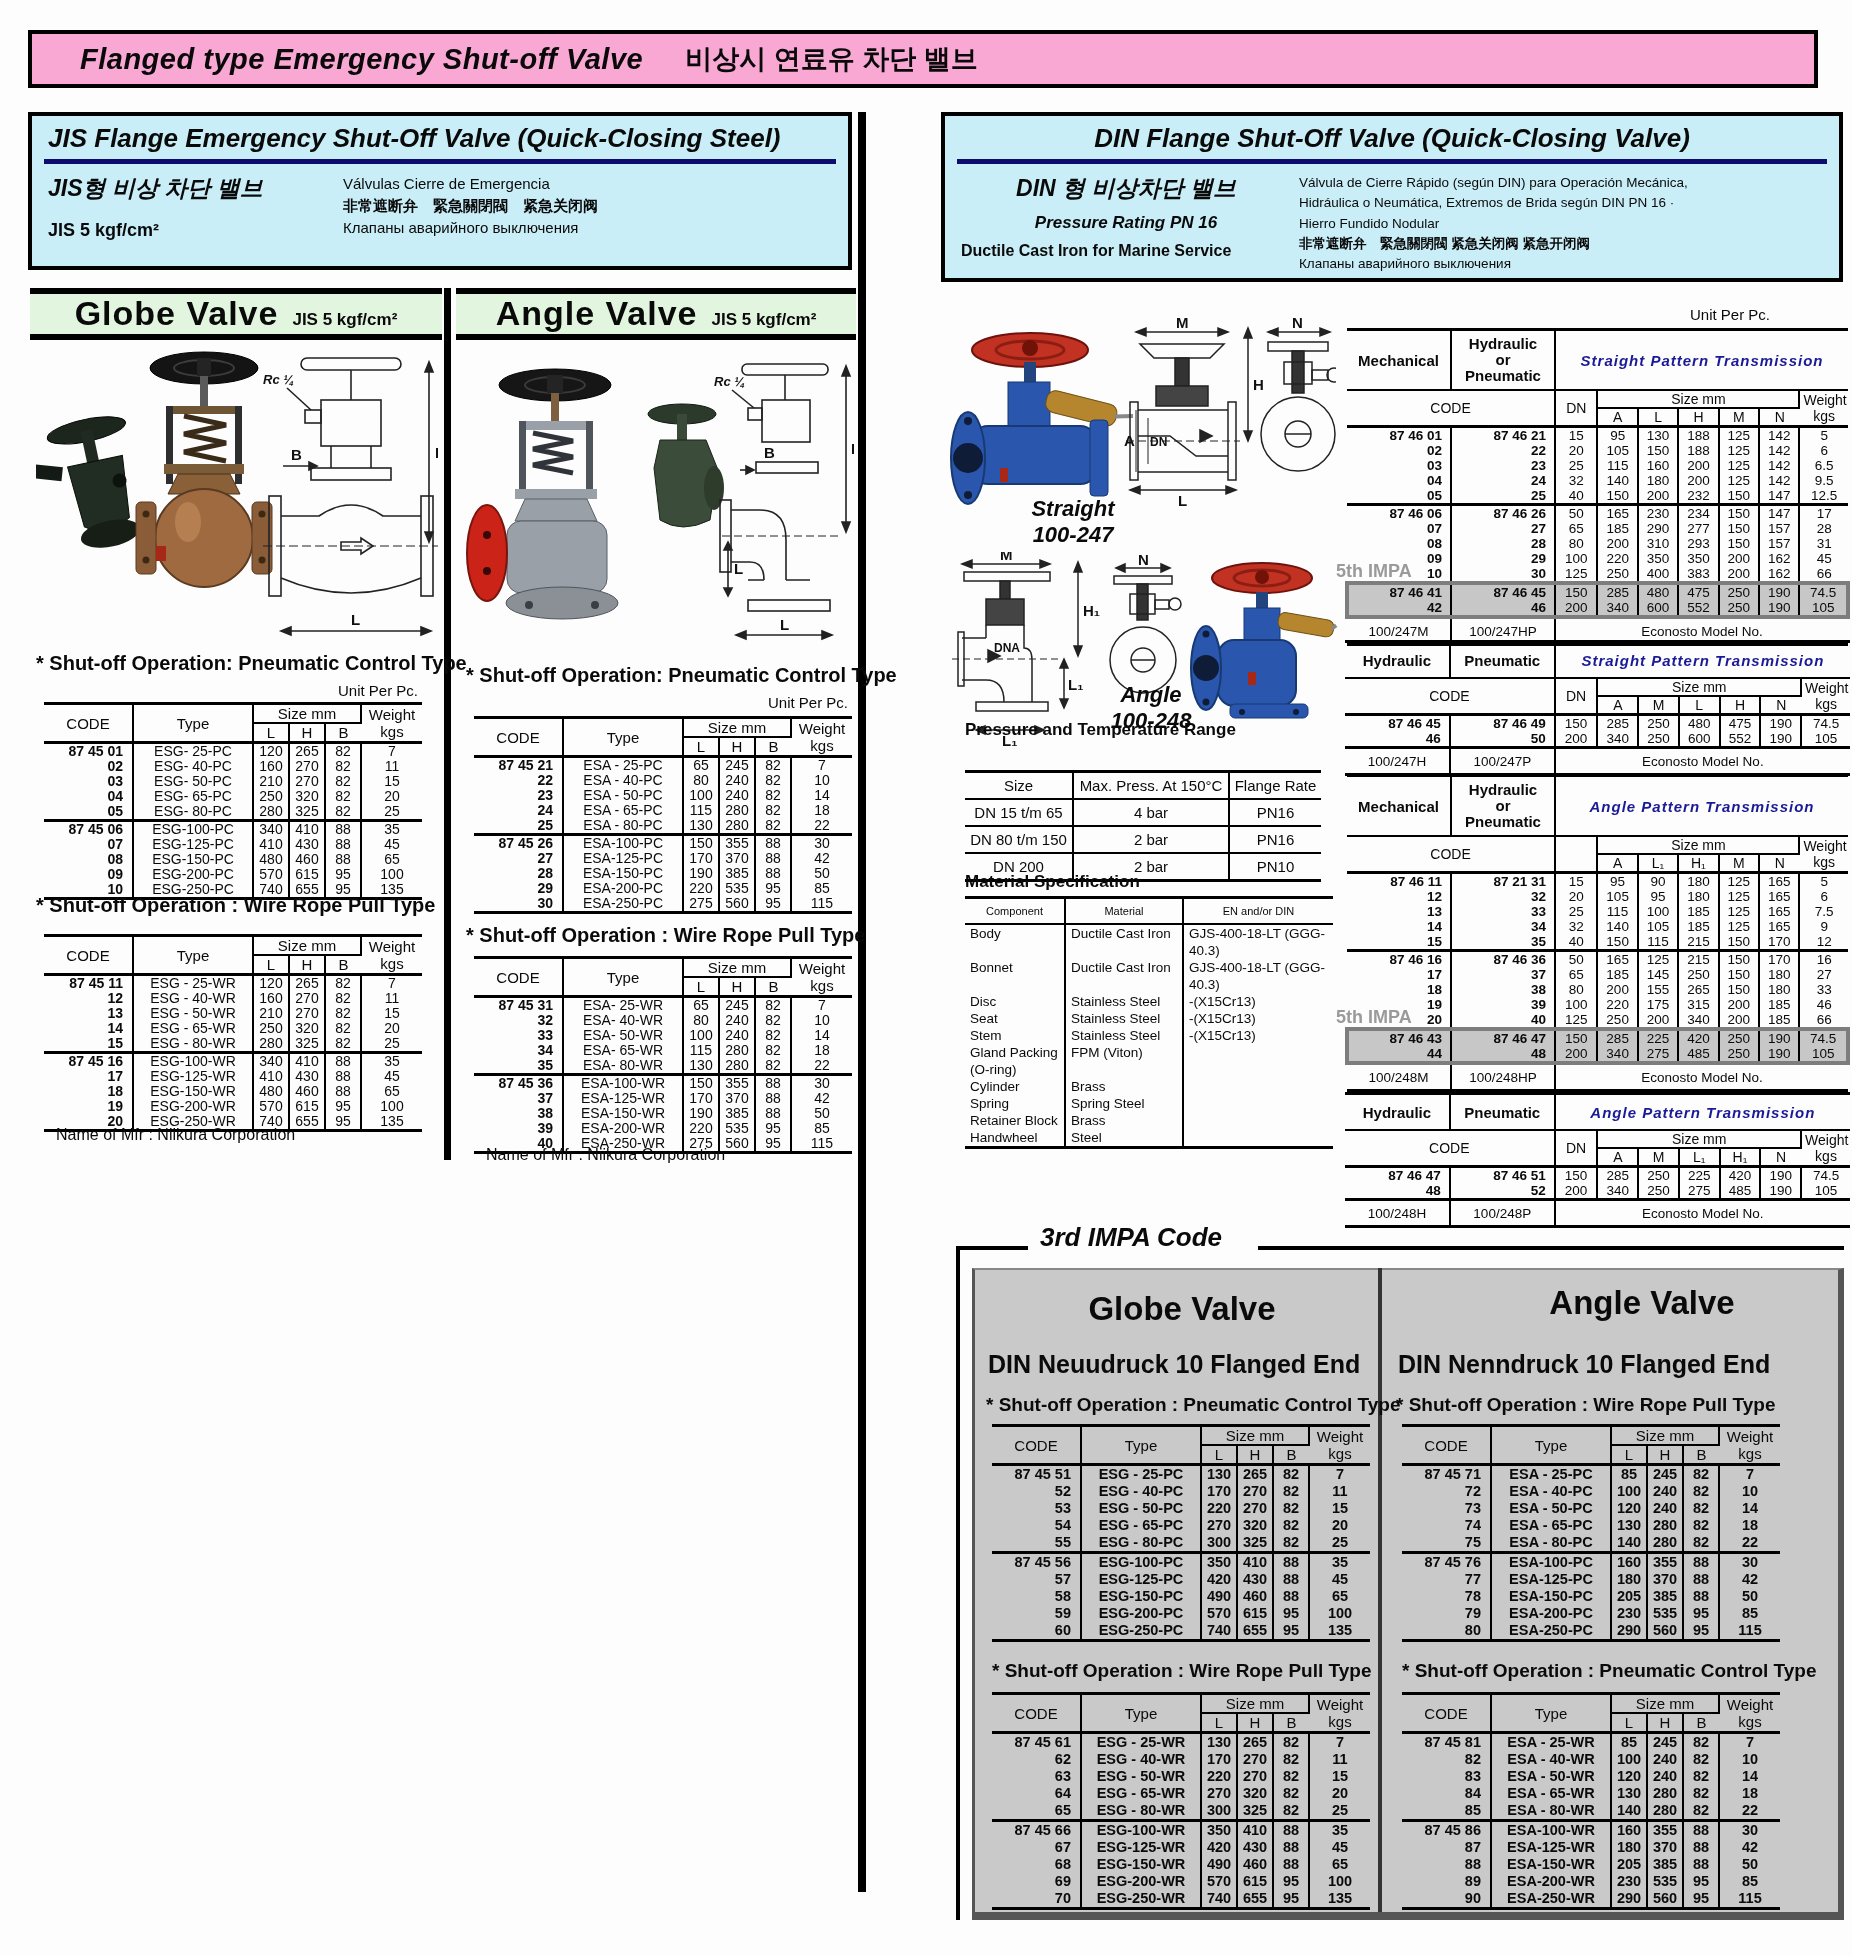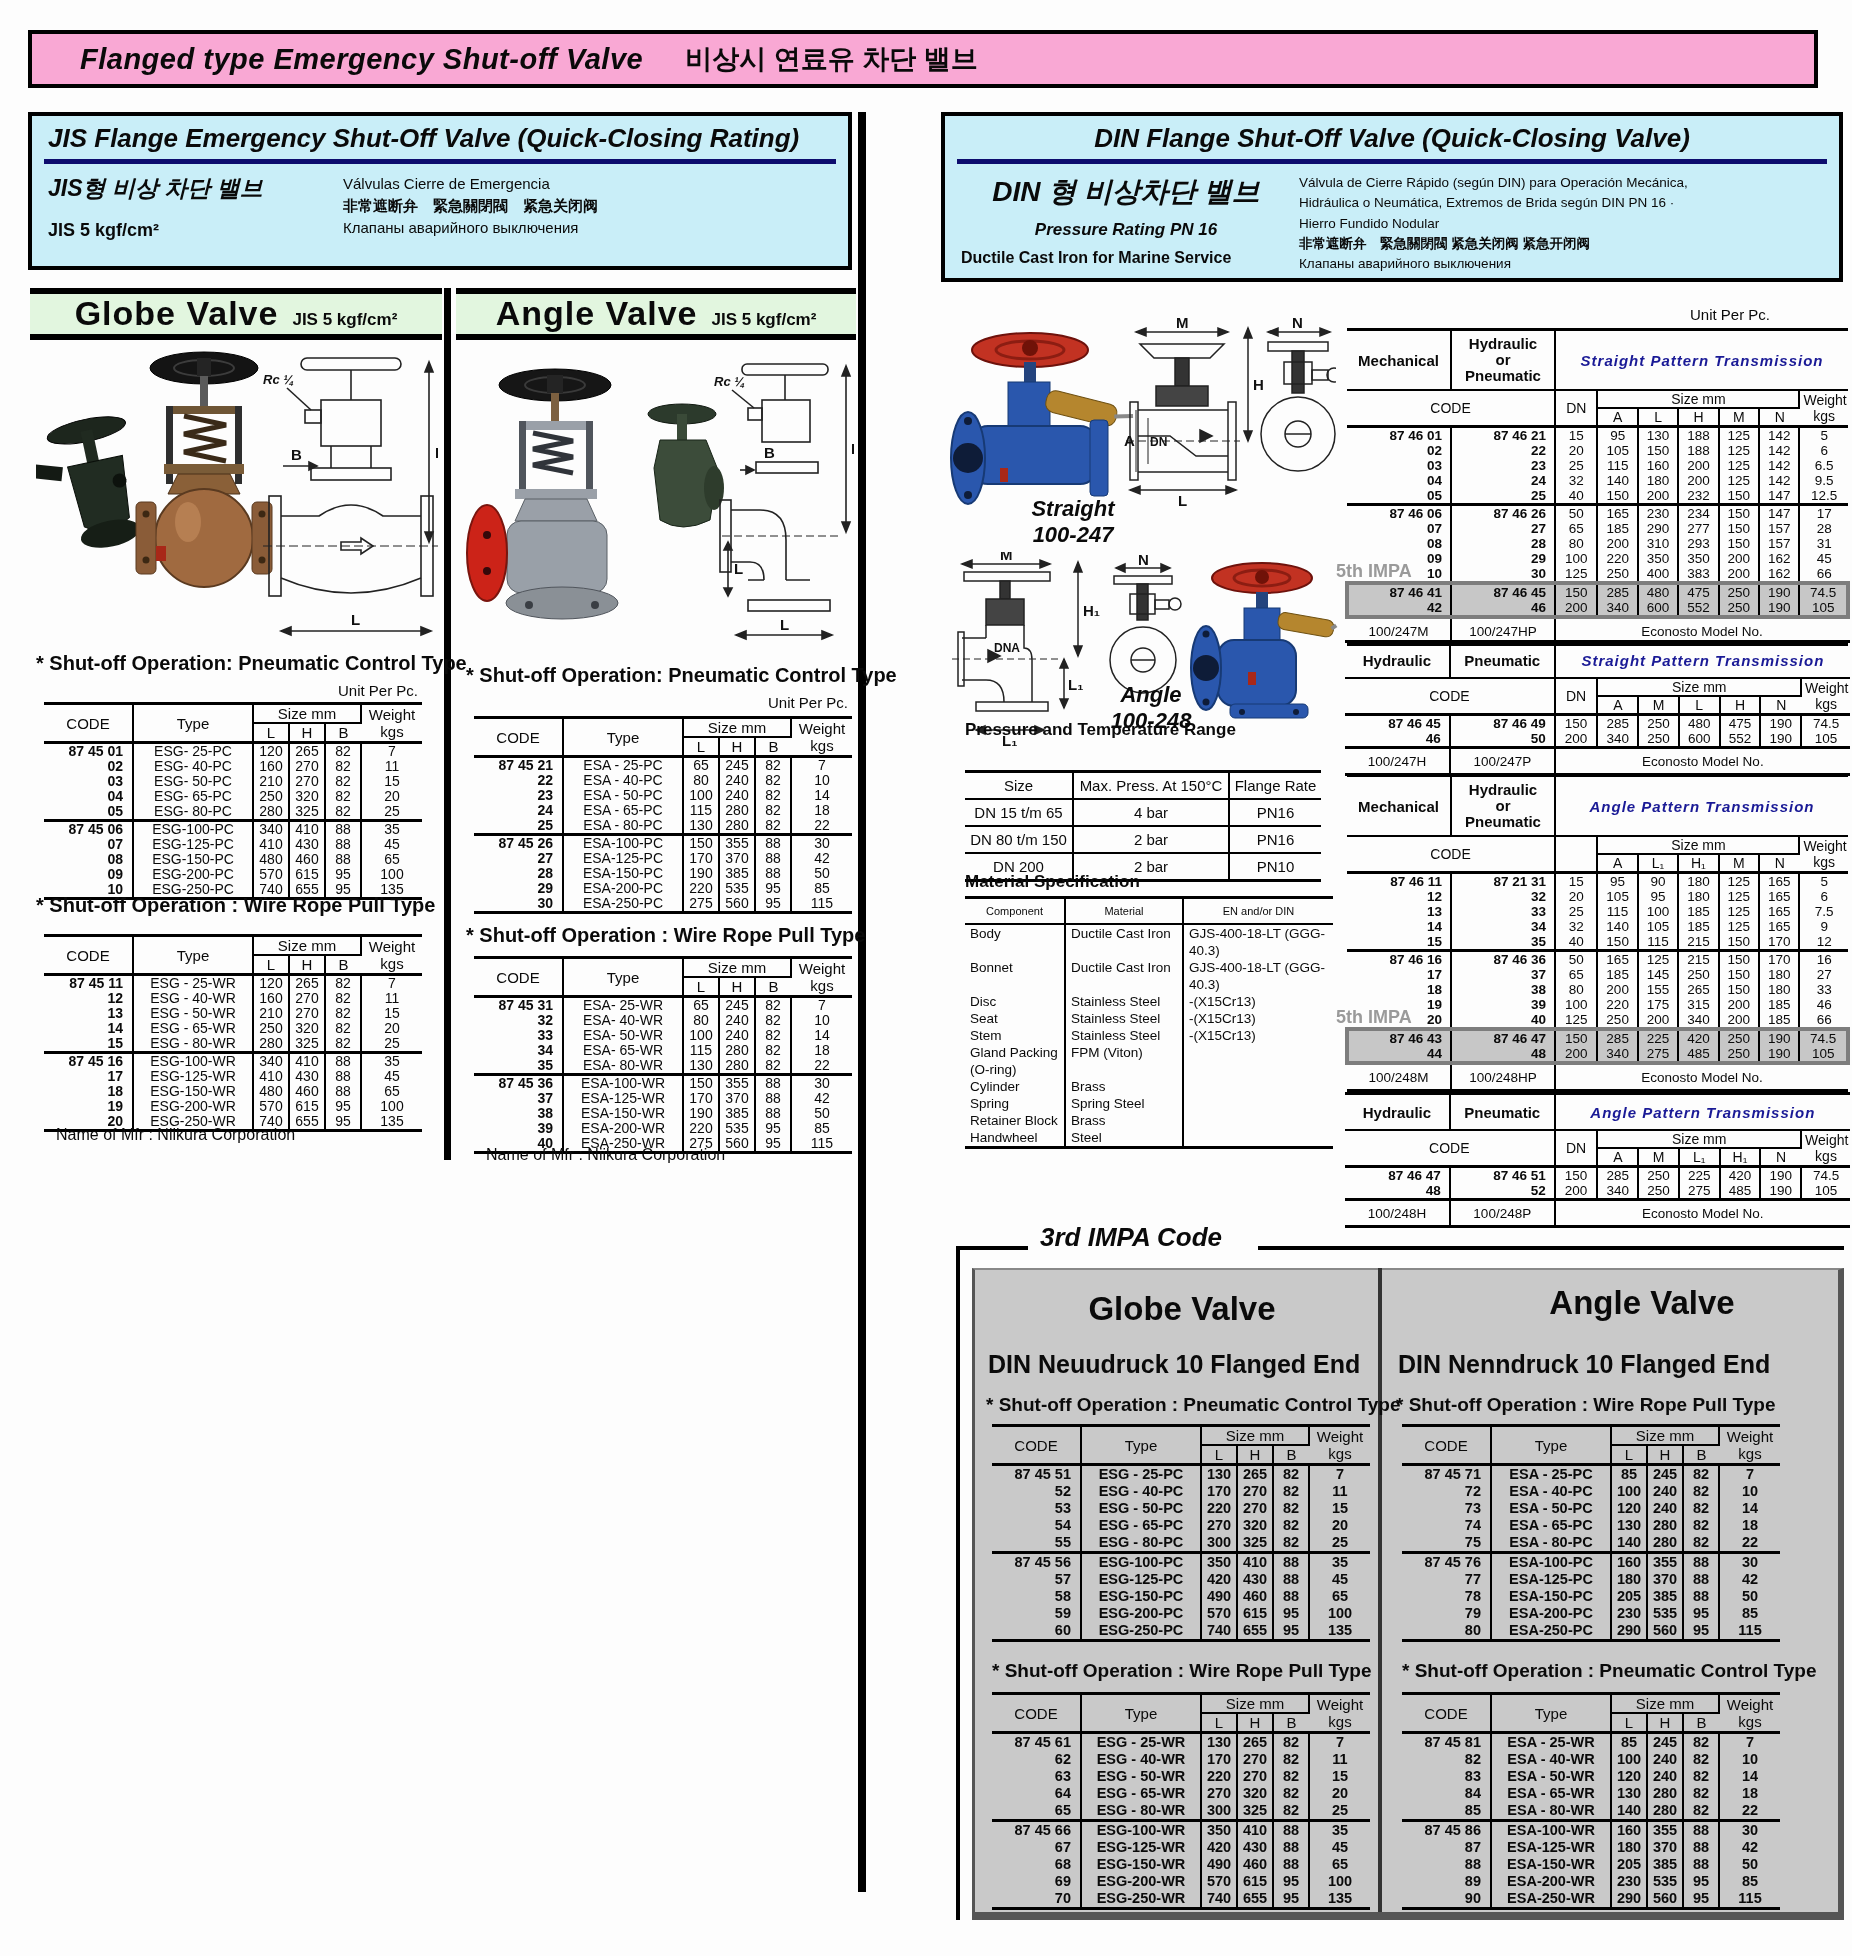--- a/index.html
+++ b/index.html
@@ -17,21 +17,21 @@
   .cyanbox { background:#c9eef8; border:4px solid #000; box-sizing:border-box; }
   .cyanbox h2 { margin:7px 16px 0 16px; font-size:26px; font-style:italic; font-weight:bold; }
   .cyanbox .rule { margin:5px 12px 0 12px; border-bottom:5px solid #0d0d6e; }
   .cyanbox .cols { display:flex; padding:9px 16px 0 16px; }
   .jis-left { width:295px; }
   .jis-left .ko { font-size:23px; font-weight:bold; font-style:italic; }
   .jis-left .pr { font-size:18px; font-weight:bold; margin-top:16px; }
   .jis-right { font-size:15px; line-height:1.45; }
   .din-title { text-align:center; }
   .din-left { width:330px; text-align:center; }
-  .din-left .ko { font-size:28px; font-weight:bold; font-style:italic; }
+  .din-left .ko { font-size:23px; font-weight:bold; font-style:italic; }
   .din-left .pr { font-size:17px; font-weight:bold; font-style:italic; margin-top:9px; }
   .din-left .mt { font-size:16px; font-weight:bold; margin-top:9px; text-align:left; }
   .din-right { font-size:13.5px; line-height:1.5; margin-left:8px; }
   .cjk-bold { font-weight:bold; }
 
   
   .valve-bar { background:#e2f6df; border-top:6px solid #000; border-bottom:6px solid #000;
                box-sizing:border-box; display:flex; align-items:baseline; justify-content:center; gap:14px; }
   .valve-bar .big { font-size:34px; font-weight:bold; letter-spacing:1px; line-height:38px; }
   .valve-bar .small { font-size:17px; font-weight:bold; }
@@ -122,21 +122,21 @@
 <body>
 
 <div class="page">
 
   <div class="abs banner">
     <span class="t-en">Flanged type Emergency Shut-off Valve</span>
     <span class="t-ko">비상시 연료유 차단 밸브</span>
   </div>
 
   <div class="abs cyanbox" style="left:28px;top:112px;width:824px;height:158px;">
-    <h2>JIS Flange Emergency Shut-Off Valve (Quick-Closing Rating)</h2>
+    <h2>JIS Flange Emergency Shut-Off Valve (Quick-Closing Steel)</h2>
     <div class="rule"></div>
     <div class="cols">
       <div class="jis-left">
         <div class="ko">JIS형 비상 차단 밸브</div>
         <div class="pr">JIS 5 kgf/cm²</div>
       </div>
       <div class="jis-right">
         <div>Válvulas Cierre de Emergencia</div>
         <div class="cjk-bold">非常遮断弁　緊急關閉閥　紧急关闭阀</div>
         <div>Клапаны аварийного выключения</div>

